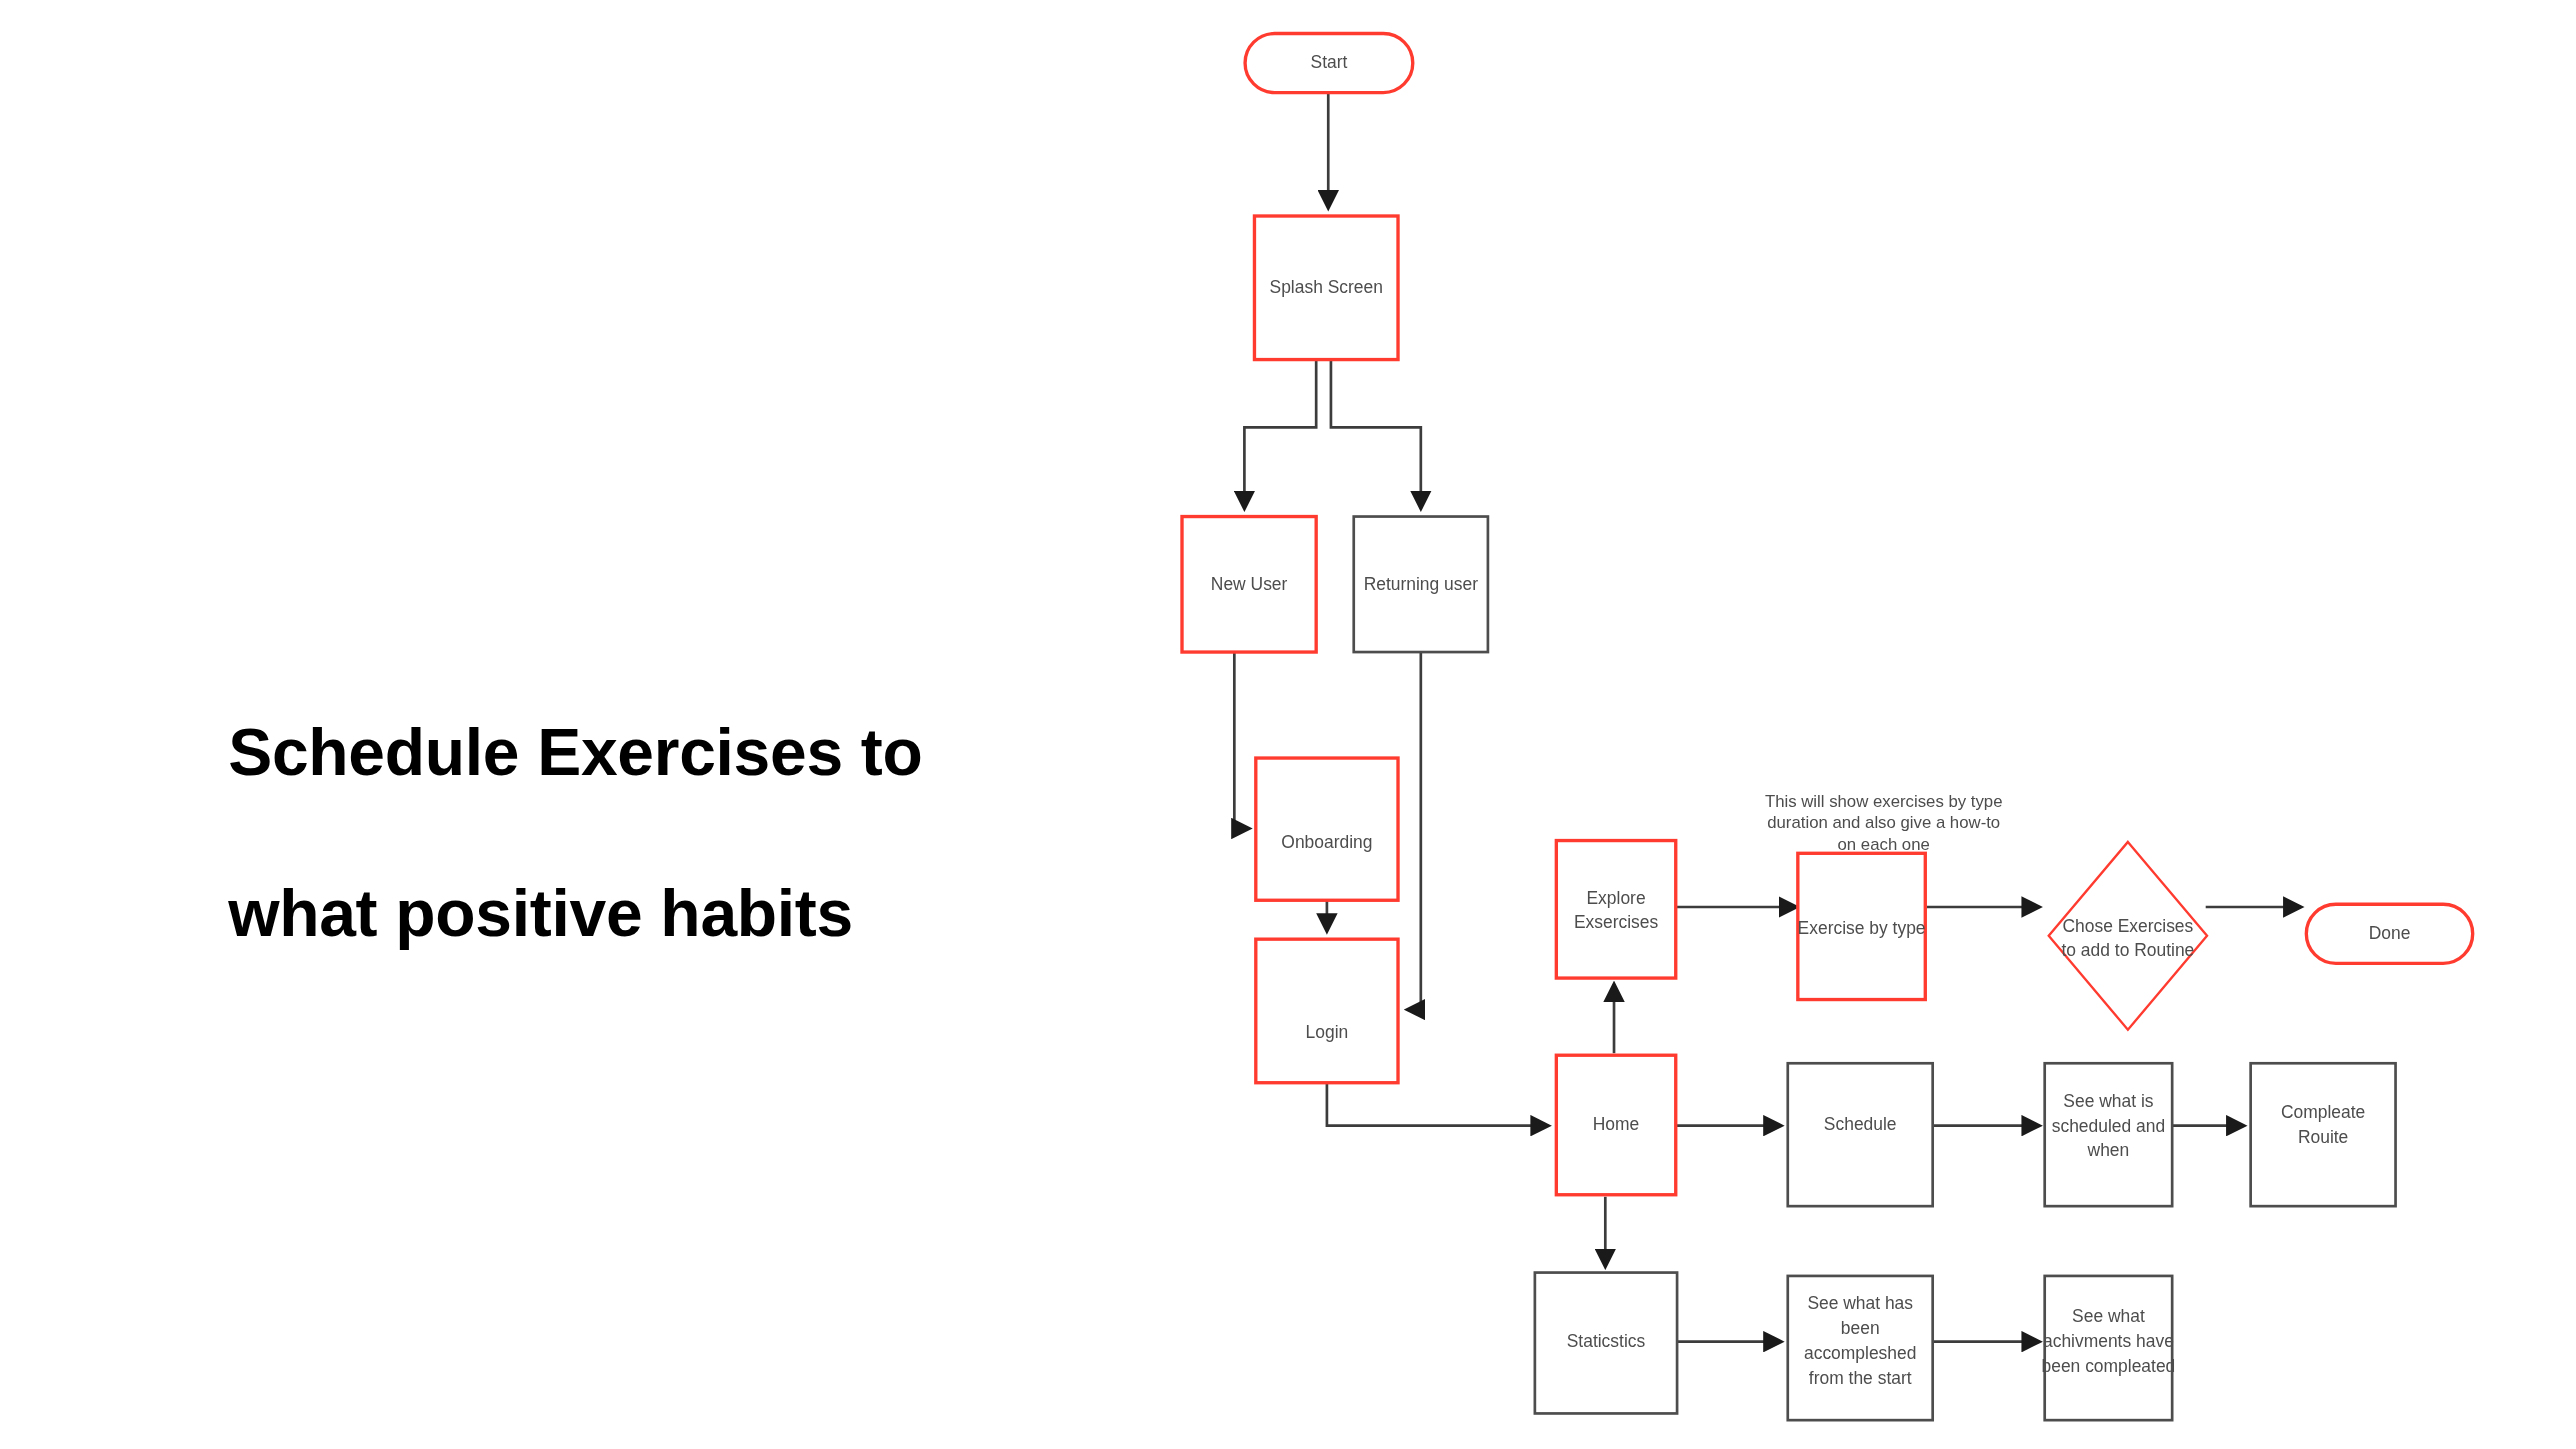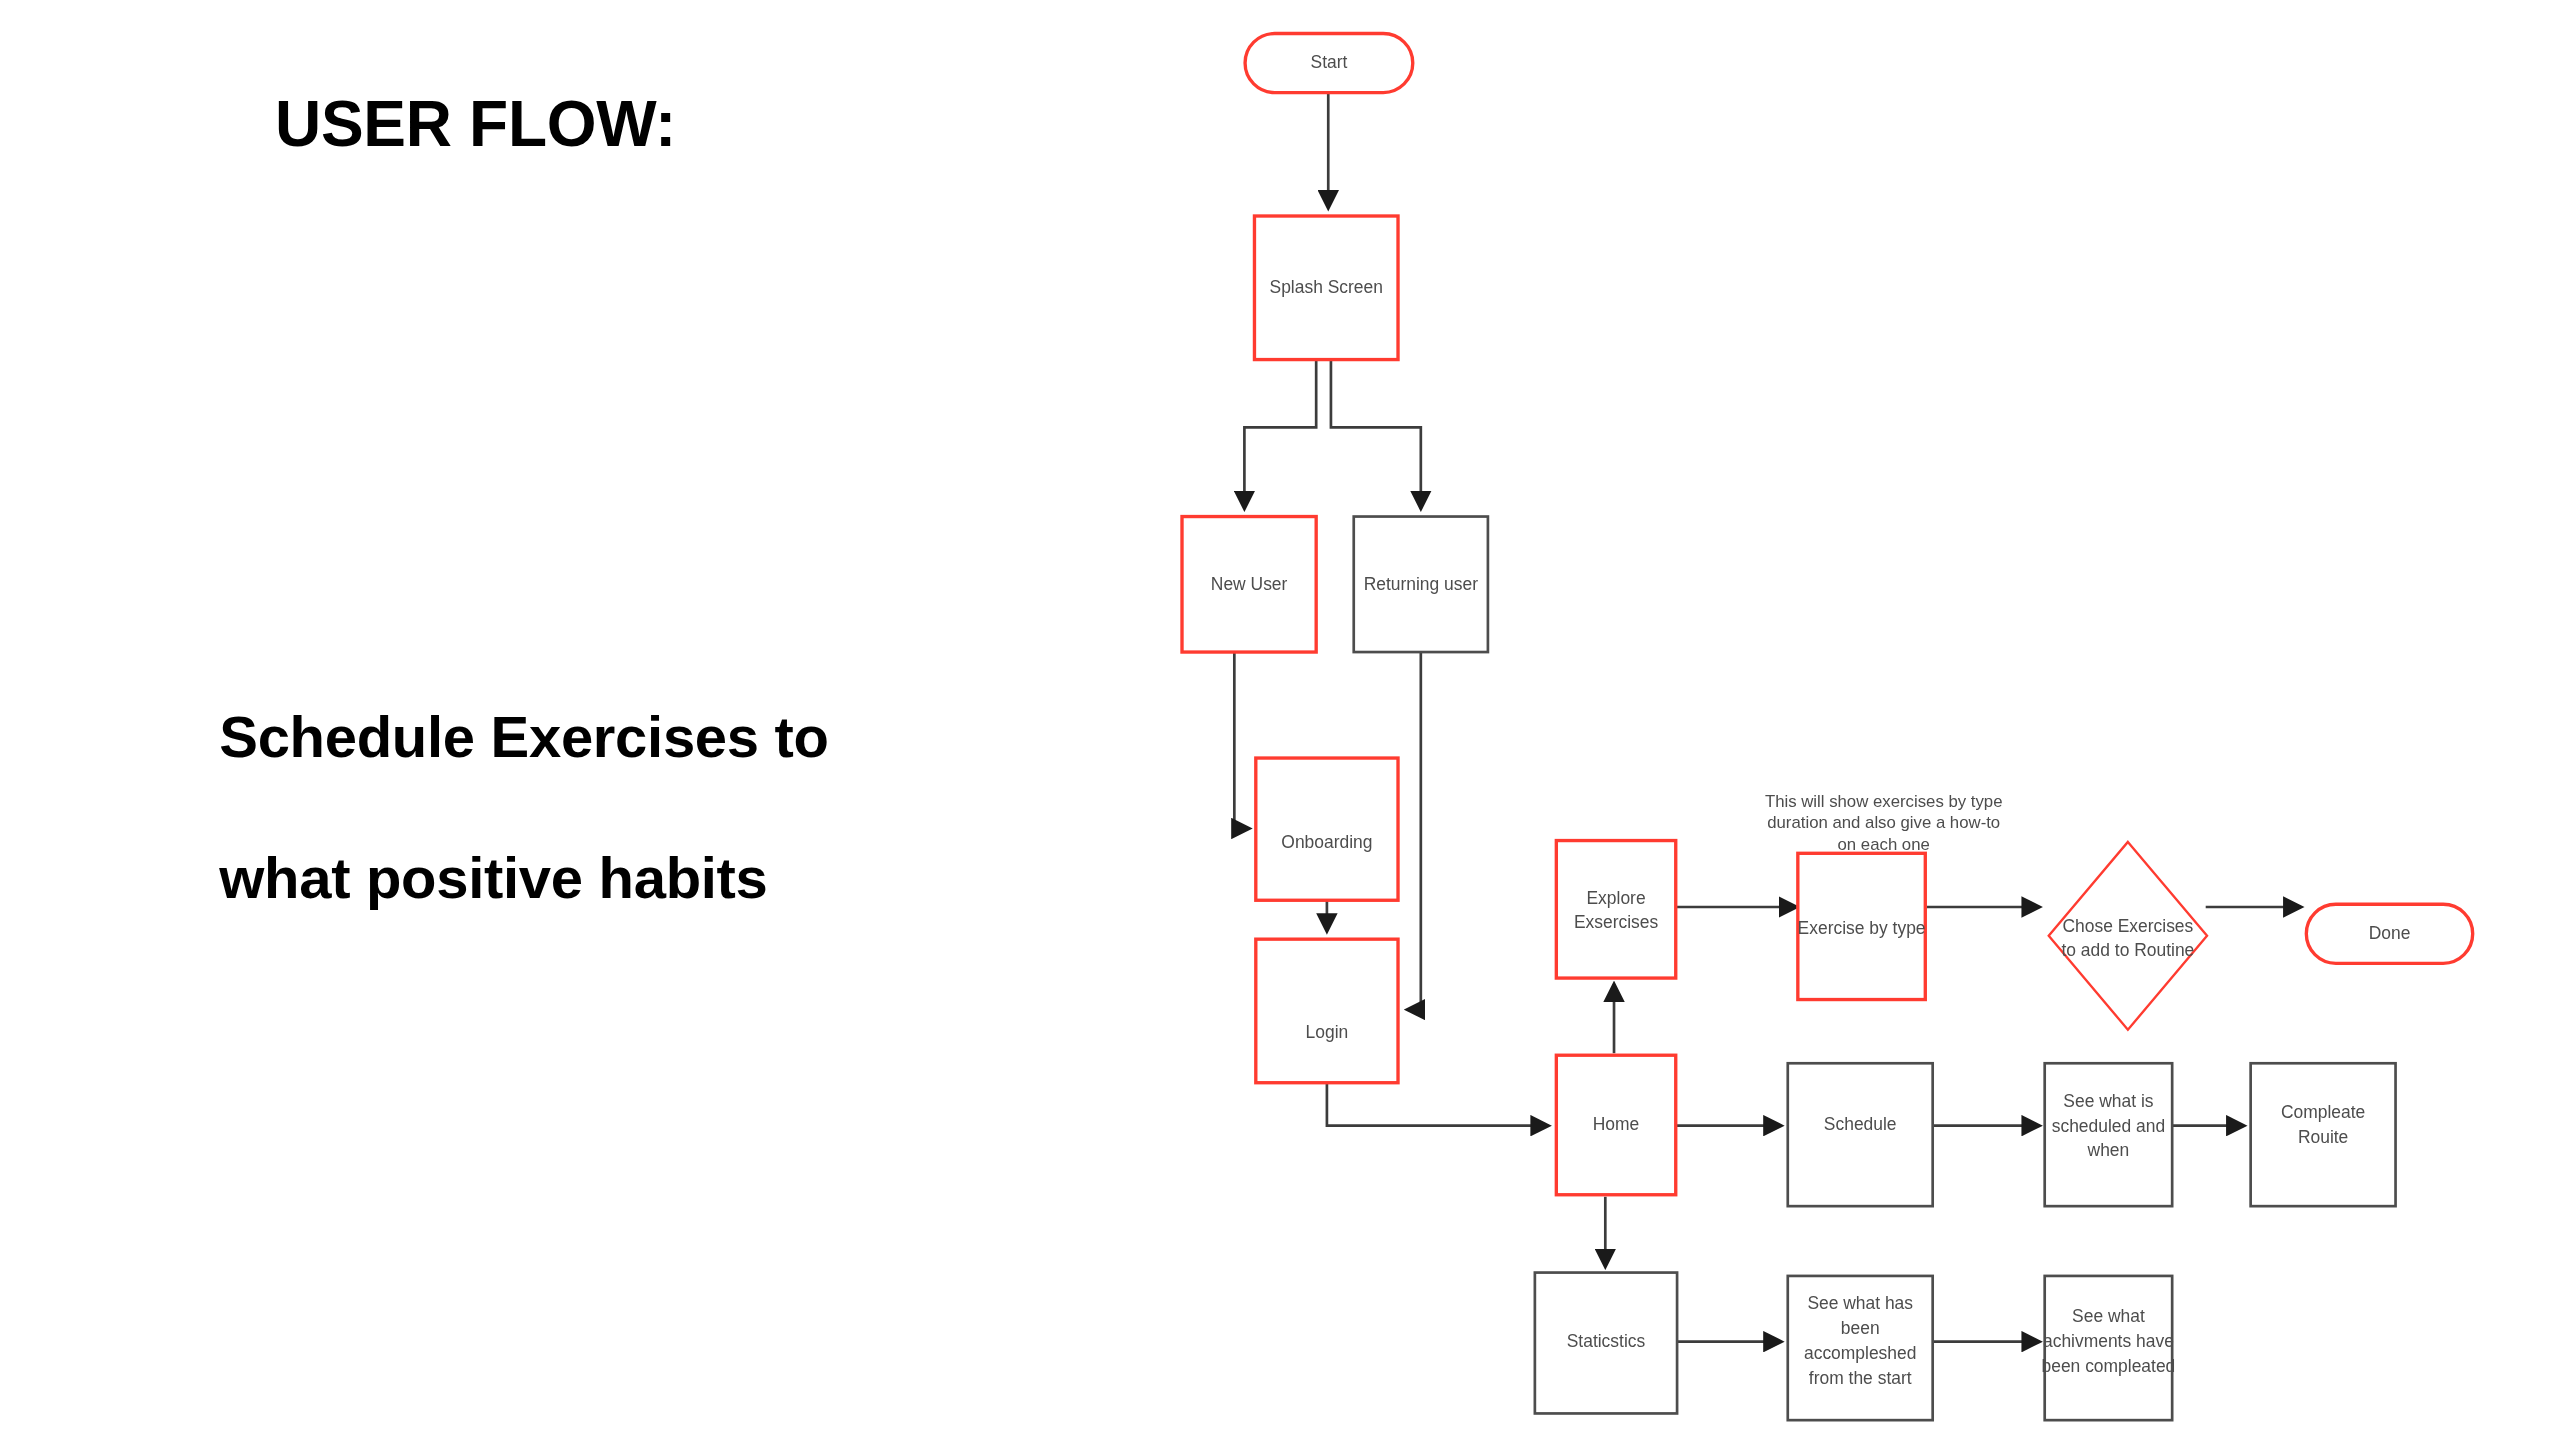--- a/index.html
+++ b/index.html
@@ -29,21 +29,21 @@
     line-height: 1.18;
   }
   #title-user-flow {
     left: 275px;
     top: 87px;
     font-size: 64px;
   }
   #subtitle-tagline {
     left: 156px;
     top: 631px;
-    font-size: 58px;
+    font-size: 66px;
     line-height: 1.22;
   }
   #flowchart {
     position: absolute;
     left: 0;
     top: 0;
     width: 2576px;
     height: 1449px;
   }
   .node-text {
@@ -79,21 +79,20 @@
     stroke: #3c3c3c;
     stroke-width: 4;
     fill: none;
   }
 </style>
 </head>
 <body>
 
 <div id="slide">
 
-  <div class="headline" id="title-user-flow">USER FLOW:</div>
 
   <div class="headline" id="subtitle-tagline">
     <span>Schedule Exercises to</span><br>
     <span>what positive habits</span>
   </div>
 
   <svg id="flowchart" viewBox="0 0 3840 2160">
     <defs>
       <marker id="arrow" viewBox="0 0 12 12" refX="10" refY="6" markerWidth="8" markerHeight="8" orient="auto-start-reverse">
         <path d="M 0 0 L 12 6 L 0 12 z" fill="#1a1a1a"></path>

